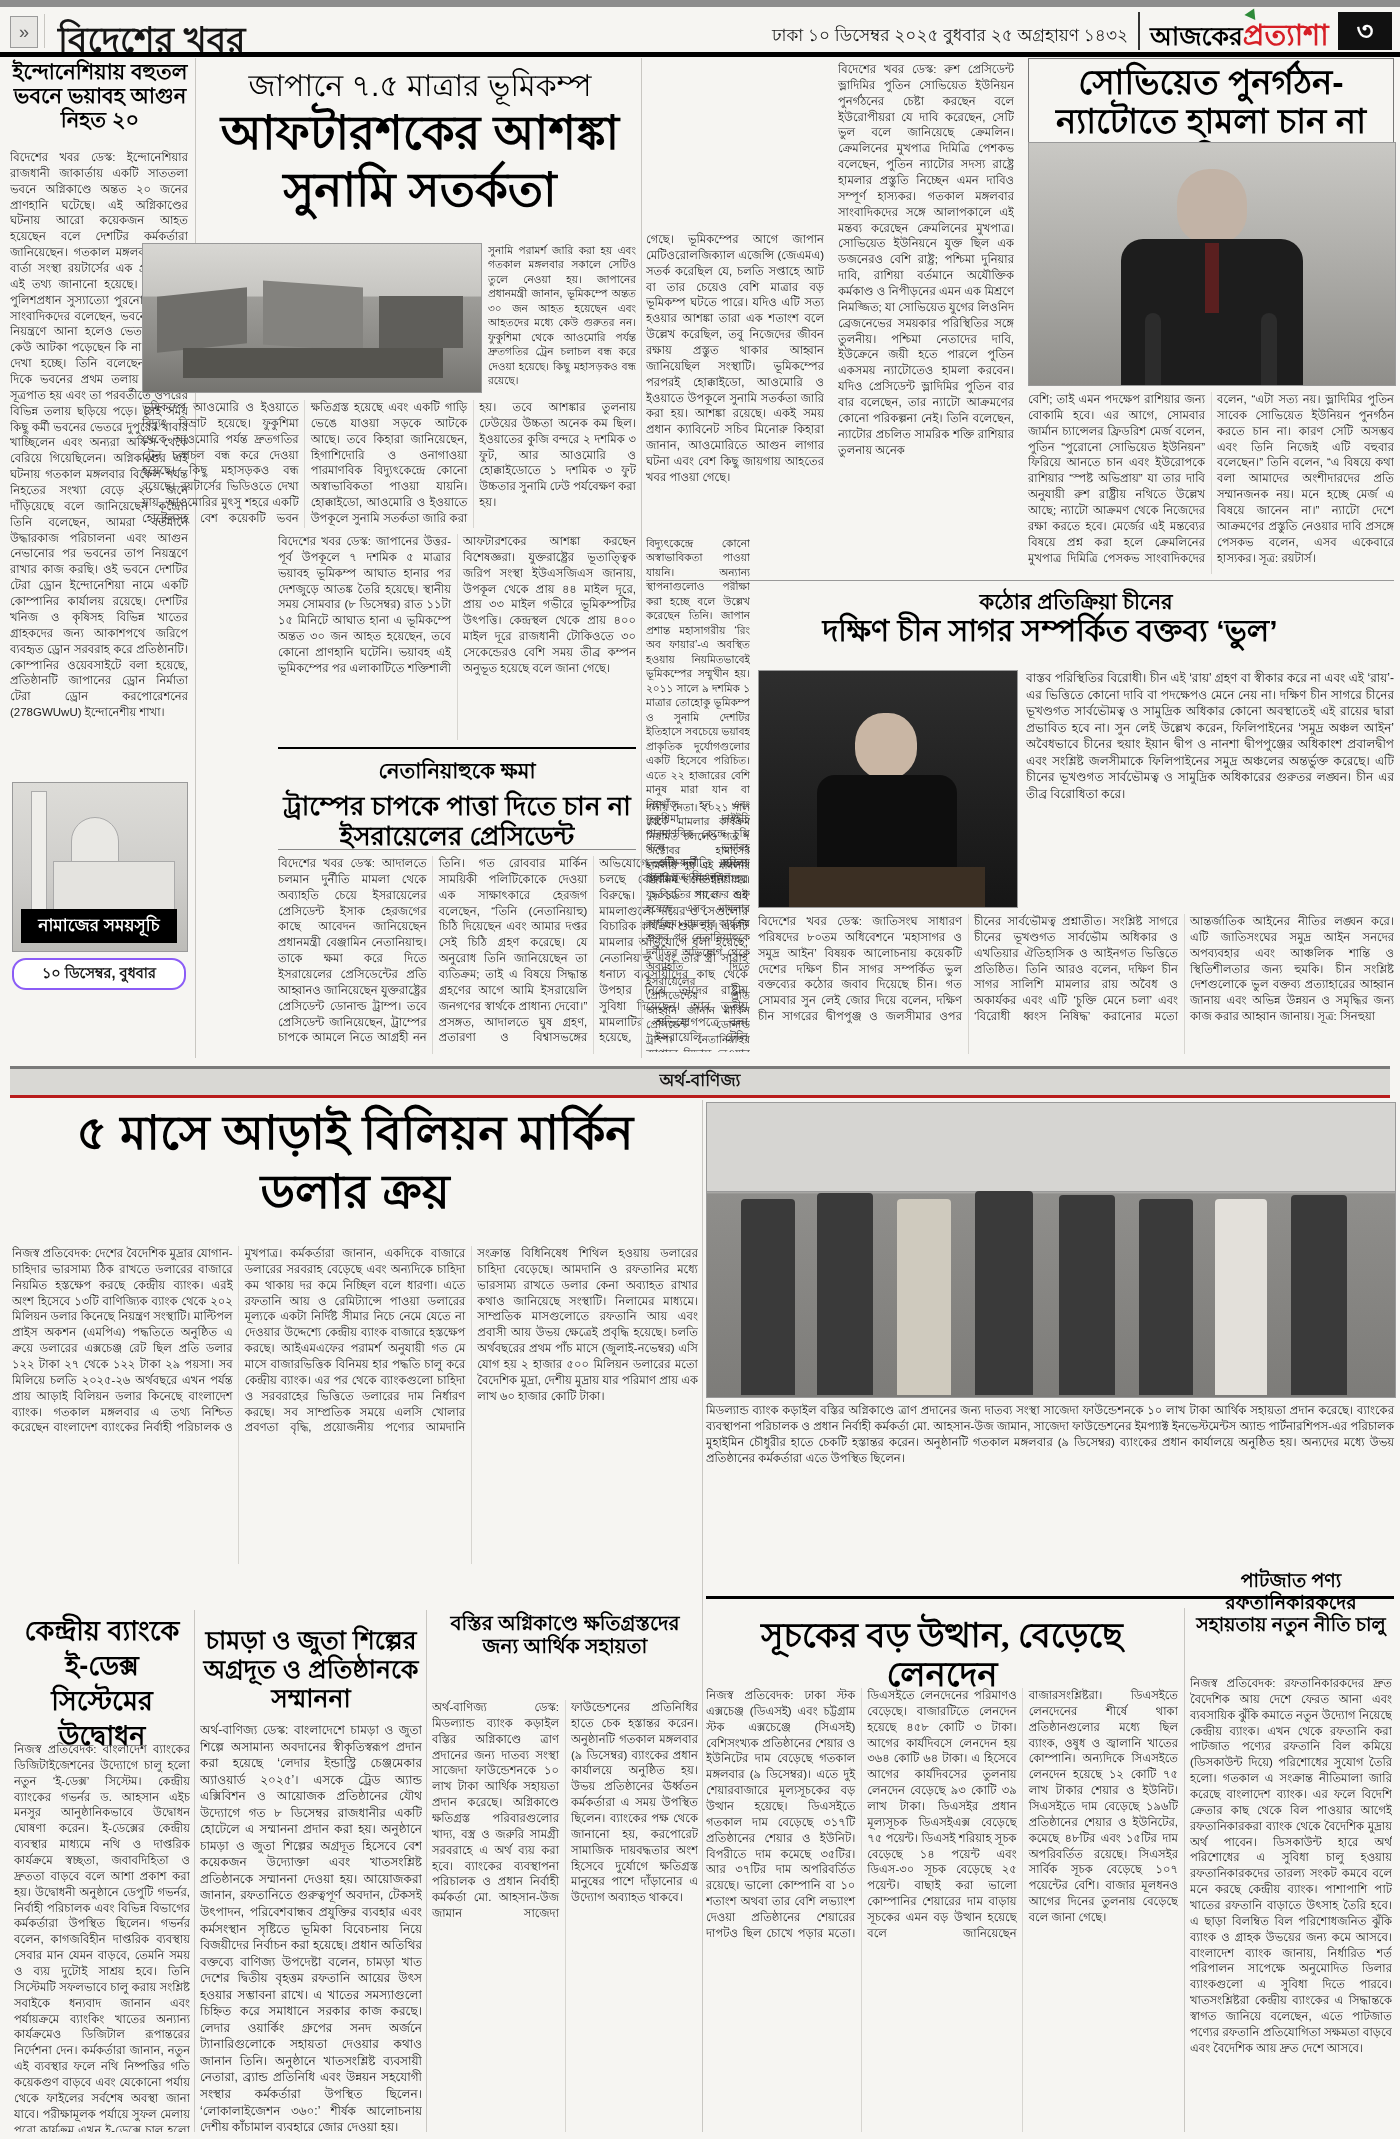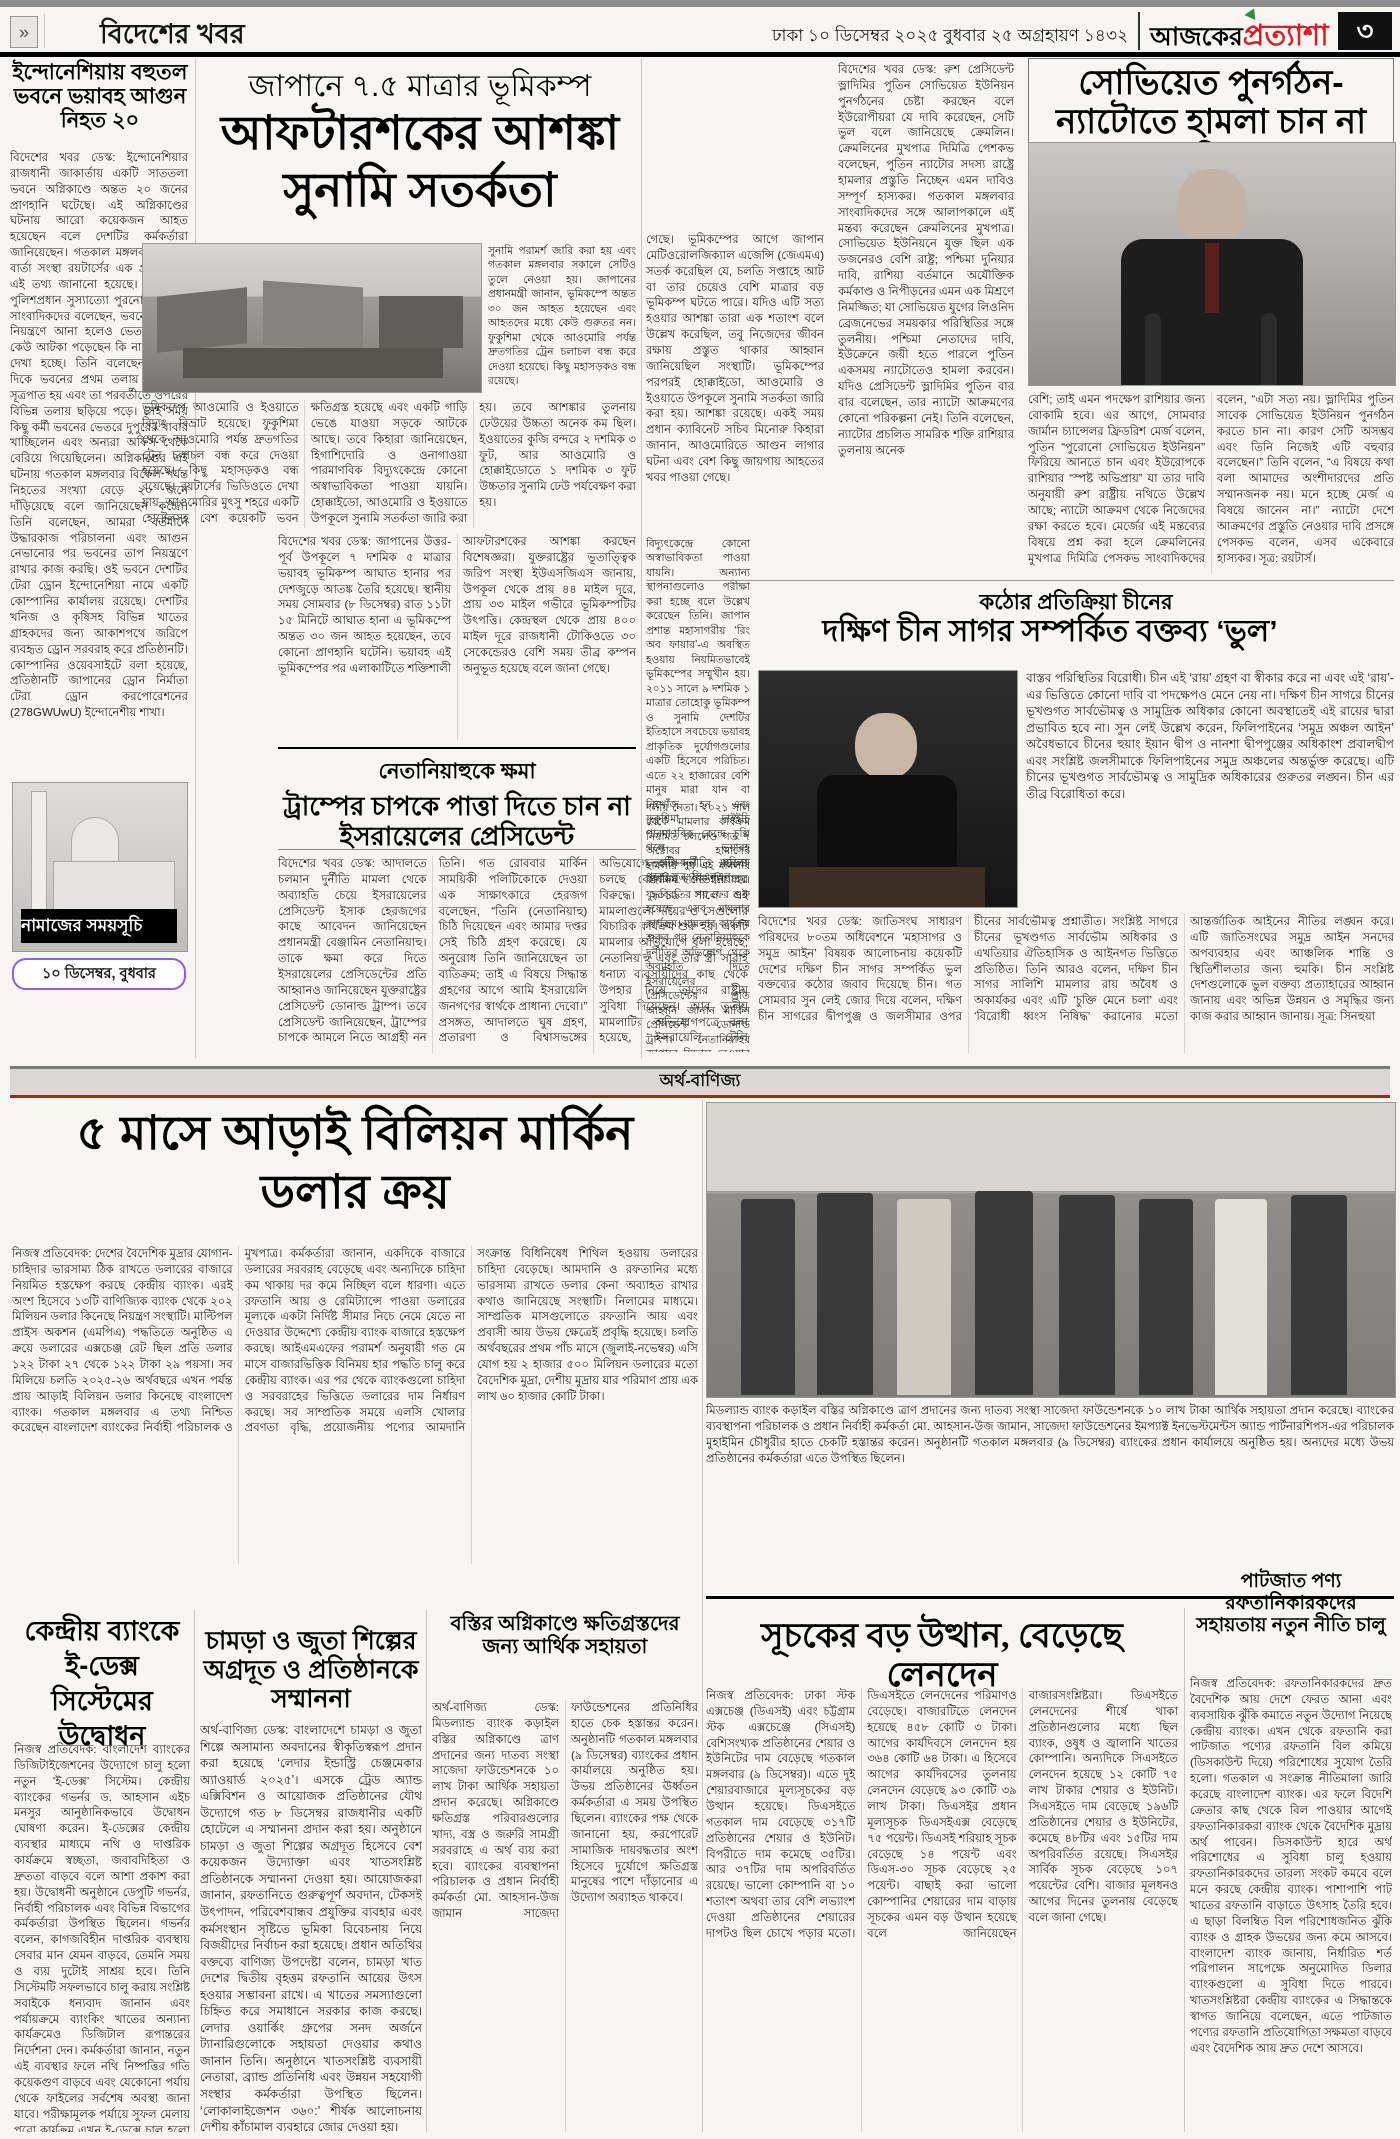--- a/index.html
+++ b/index.html
@@ -11,38 +11,38 @@
   .body{font-size:11.5px;line-height:1.38;overflow:hidden;color:#222;}
   .small{font-size:10.5px;}
   .hl{font-weight:700;color:#000;text-align:center;line-height:1.15;}
   .kicker{font-weight:700;text-align:center;color:#000;}
   .cols2{column-count:2;column-gap:12px;column-rule:1px solid #d7d5d0;}
   .cols3{column-count:3;column-gap:12px;column-rule:1px solid #d7d5d0;}
   .vrule{width:1px;background:#c9c7c2;}
   .hrule{background:#000;}
   .photo{background:#b9b9b9;overflow:hidden;border:1px solid #999;}
   .cap{font-size:11.5px;line-height:1.4;}
-  .banner{background:#000;color:#fff;font-weight:700;text-align:left;}
+  .banner{background:#000;color:#fff;font-weight:700;text-align:center;}
   table.prayer{border-collapse:collapse;width:100%;font-size:12px;}
   table.prayer td{border:1px solid #777;text-align:center;padding:2px 1px;background:#fff;}
   table.prayer td.h{background:#e2e1dd;font-weight:700;}
   .pill{border:2px solid #8b5cf6;border-radius:14px;background:#fff;text-align:center;
         font-weight:700;font-size:14.5px;padding:2px 0;}
   .figure{position:absolute;background:#3a3a3a;border-radius:4px 4px 0 0;}
 </style>
 </head>
 <body>
 
 <div class="page">
 
   <div class="abs" style="left:0;top:2;width:1400px;height:7px;background:#8d8d8d;"></div>
   <div class="abs" style="left:10px;top:16px;width:26px;height:30px;border:1px solid #9a9a9a;background:#e7e6e3;
        text-align:center;font-size:18px;line-height:30px;color:#555;">»</div>
   <div class="abs vrule" style="left:44px;top:14px;height:34px;"></div>
-  <div class="abs" style="left:58px;top:13px;font-size:27px;font-weight:700;margin-left:42px;">বিদেশের খবর</div>
+  <div class="abs" style="left:58px;top:13px;font-size:35px;font-weight:700;">বিদেশের খবর</div>
   <div class="abs" style="left:700px;top:22px;width:428px;text-align:right;font-size:17px;">ঢাকা ১০ ডিসেম্বর ২০২৫ বুধবার ২৫ অগ্রহায়ণ ১৪৩২</div>
   <div class="abs vrule" style="left:1138px;top:12px;height:38px;width:2px;background:#333;"></div>
   <div class="abs" style="left:1150px;top:12px;width:182px;height:40px;">
     <span style="font-size:25px;font-weight:700;color:#000;">আজকের</span><span style="font-size:29px;font-weight:700;color:#d61f26;">প্রত্যাশা</span>
     <span class="abs" style="left:96px;top:-4px;width:0;height:0;border-left:6px solid transparent;border-right:6px solid transparent;border-bottom:10px solid #2e8b3a;transform:rotate(25deg);"></span>
   </div>
   <div class="abs" style="left:1338px;top:12px;width:54px;height:38px;background:#111;color:#fff;text-align:center;
        font-size:26px;font-weight:700;line-height:38px;">৩</div>
   <div class="abs hrule" style="left:0;top:52px;width:1400px;height:5px;"></div>
 

